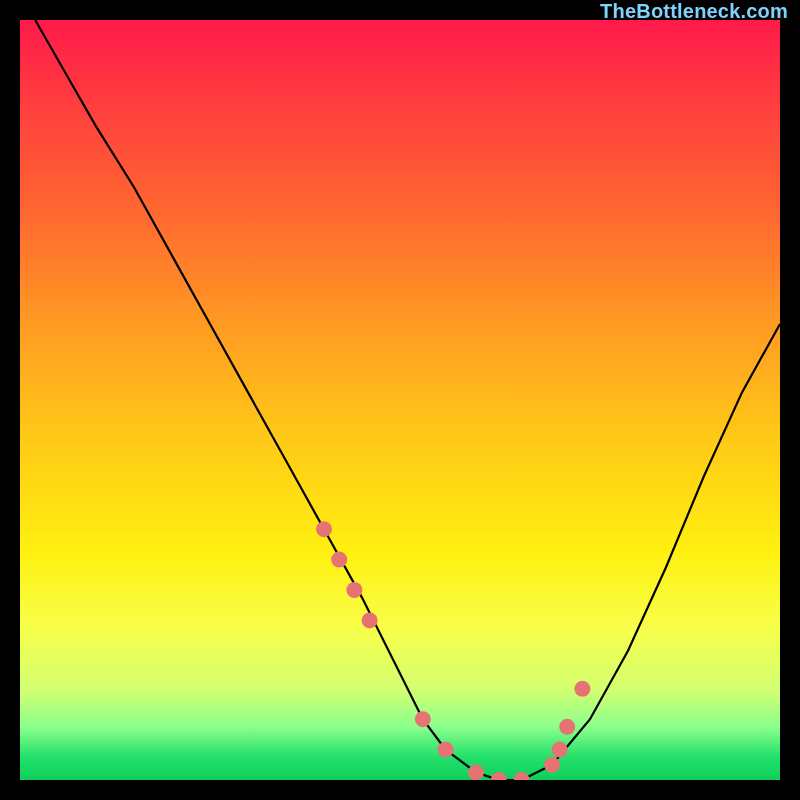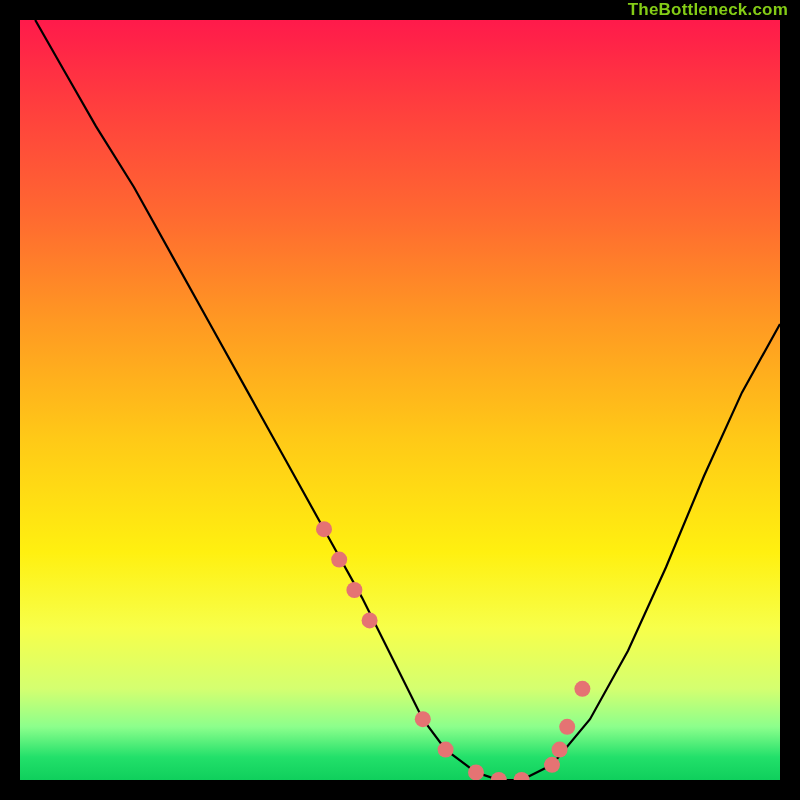--- a/index.html
+++ b/index.html
@@ -43,22 +43,22 @@
     position: absolute;
     left: 0;
     top: 0;
     width: 760px;
     height: 760px;
   }
   .watermark {
     position: absolute;
     top: 0px;
     right: 12px;
-    color: #84cc16;
-    font-size: 17px;
+    color: #7dd3fc;
+    font-size: 20px;
     font-weight: 600;
     letter-spacing: 0.2px;
   }
 </style>
 </head>
 <body>
 
 <div class="stage">
   <div class="watermark">TheBottleneck.com</div>
 

